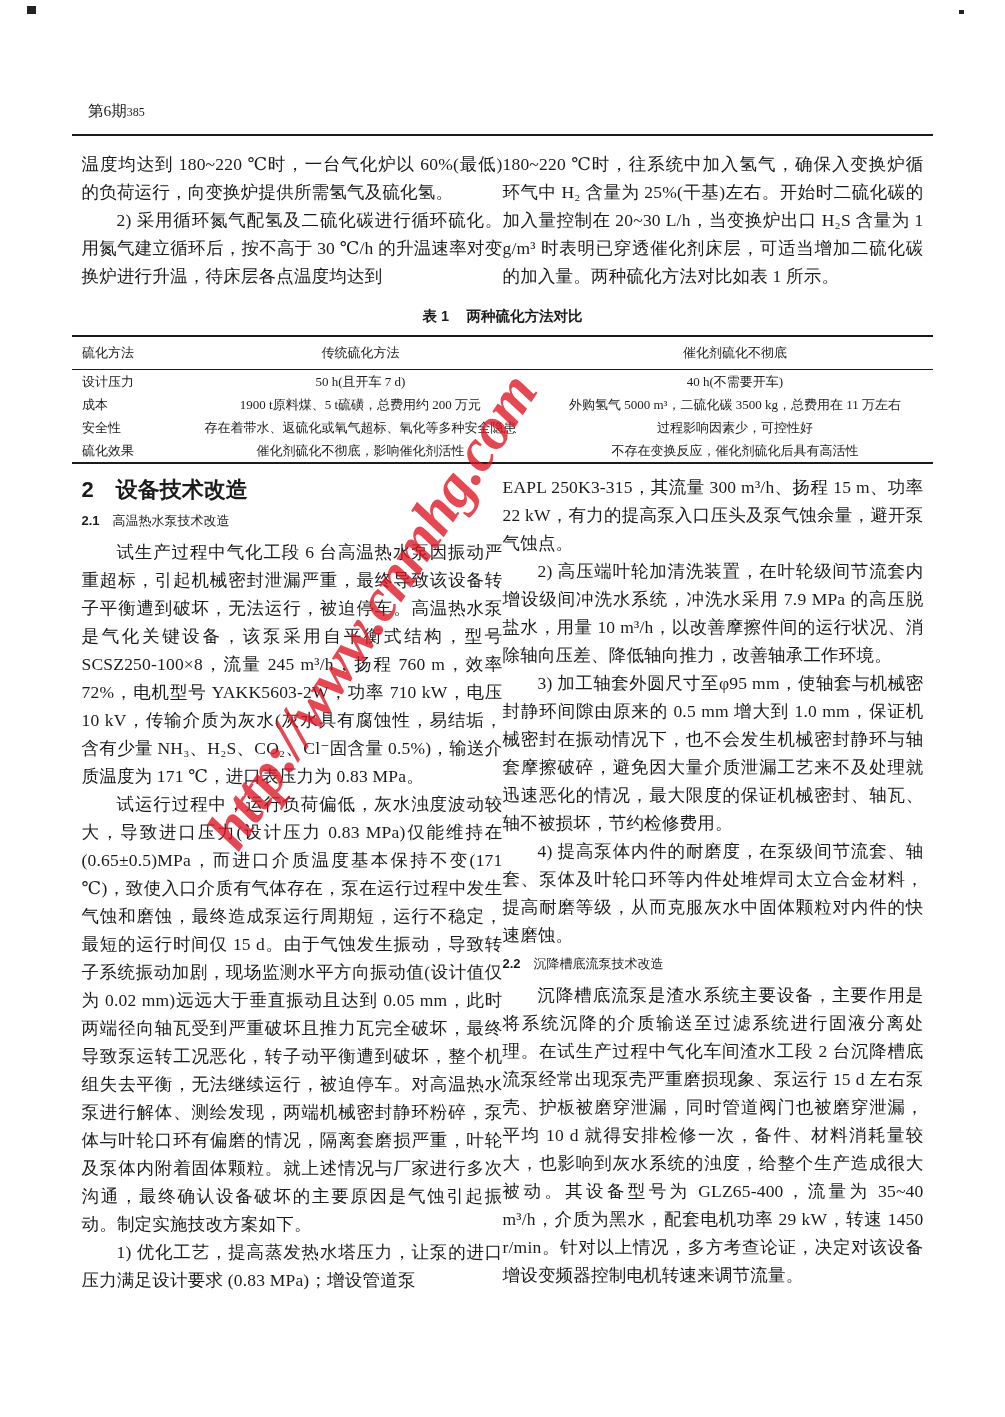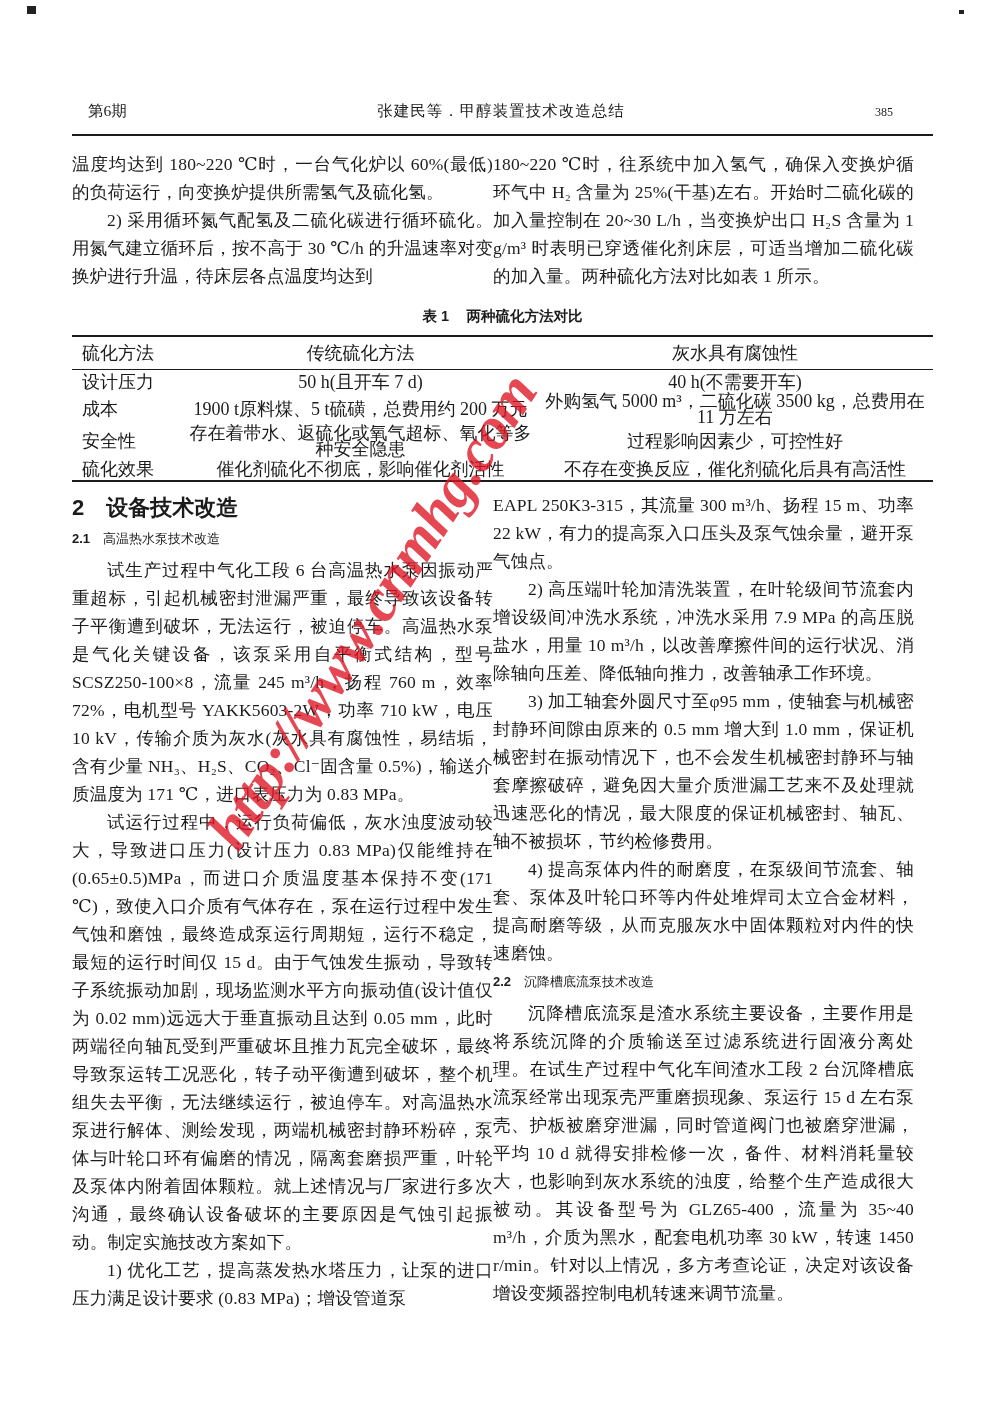--- a/index.html
+++ b/index.html
@@ -21,21 +21,21 @@
   .page-header .issue{flex:0 0 auto;padding-left:16px;}
   .page-header .rtitle{flex:1 1 auto;text-align:center;letter-spacing:1px;}
   .page-header .pageno{flex:0 0 auto;padding-right:40px;font-size:12px;}
   .header-rule{
     margin:11px 72px 0 72px;height:0;
     border-top:2px solid #1b1b1b;
   }
   
   .two-col{
     margin:0 72px;
-    display:flex;justify-content:flex-start;
+    display:flex;justify-content:center;
   }
   .two-col .col{flex:0 0 421px;width:421px;}
   .two-col.top{margin-top:14px;}
   .two-col.bottom{margin-top:9px;}
   p.body-par{
     margin:0;
     font-size:17.5px;line-height:28px;
     text-align:justify;
     letter-spacing:0.2px;
   }
@@ -56,21 +56,21 @@
   .table-block{margin:14px 72px 0 72px;}
   .table-caption{
     text-align:center;
     font-family:"Liberation Sans","DejaVu Sans",sans-serif;
     font-weight:700;font-size:14.5px;line-height:24px;
     margin-bottom:7px;
   }
   .table-caption .cap-label{margin-right:1.2em;}
   table.t1{
     width:100%;border-collapse:collapse;
-    font-size:18px;line-height:16px;
+    font-size:13px;line-height:16px;
     border-top:2px solid #1b1b1b;
     border-bottom:2px solid #1b1b1b;
   }
   table.t1 thead tr{border-bottom:1.4px solid #1b1b1b;}
   table.t1 th,table.t1 td{
     font-weight:400;padding:0 2px;height:23px;vertical-align:middle;
   }
   table.t1 thead th{height:32px;}
   table.t1 .c1{width:13%;text-align:left;padding-left:10px;}
   table.t1 .c2{width:41%;text-align:center;}
@@ -97,21 +97,20 @@
 </head>
 <body>
 
 <div class="page">
 
   <div class="speck s1"></div>
   <div class="speck s2"></div>
 
   <header class="page-header">
     <span class="issue">第6期</span>
-    <span class="rtitle">张建民等．甲醇装置技术改造总结</span>
     <span class="pageno">385</span>
   </header>
   <div class="header-rule"></div>
 
   <section class="two-col top">
     <div class="col">
       <p class="body-par noindent">温度均达到 180~220 ℃时，一台气化炉以 60%(最低) 的负荷运行，向变换炉提供所需氢气及硫化氢。</p>
       <p class="body-par indent">2) 采用循环氮气配氢及二硫化碳进行循环硫化。用氮气建立循环后，按不高于 30 ℃/h 的升温速率对变换炉进行升温，待床层各点温度均达到</p>
     </div>
     <div class="col">
@@ -121,21 +120,21 @@
 
   <section class="table-block">
     <div class="table-caption">
       <span class="cap-label">表 1</span><span class="cap-title">两种硫化方法对比</span>
     </div>
     <table class="t1">
       <thead>
         <tr>
           <th class="c1">硫化方法</th>
           <th class="c2">传统硫化方法</th>
-          <th class="c3">灰水具有腐蚀性</th>
+          <th class="c3">催化剂硫化不彻底</th>
         </tr>
       </thead>
       <tbody>
         <tr>
           <td class="c1">设计压力</td>
           <td class="c2">50 h(且开车 7 d)</td>
           <td class="c3">40 h(不需要开车)</td>
         </tr>
         <tr>
           <td class="c1">成本</td>
@@ -169,19 +168,19 @@
       <p class="body-par indent">1) 优化工艺，提高蒸发热水塔压力，让泵的进口压力满足设计要求 (0.83 MPa)；增设管道泵</p>
     </div>
     <div class="col">
       <p class="body-par noindent">EAPL 250K3-315，其流量 300 m³/h、扬程 15 m、功率 22 kW，有力的提高泵入口压头及泵气蚀余量，避开泵气蚀点。</p>
       <p class="body-par indent">2) 高压端叶轮加清洗装置，在叶轮级间节流套内增设级间冲洗水系统，冲洗水采用 7.9 MPa 的高压脱盐水，用量 10 m³/h，以改善摩擦件间的运行状况、消除轴向压差、降低轴向推力，改善轴承工作环境。</p>
       <p class="body-par indent">3) 加工轴套外圆尺寸至φ95 mm，使轴套与机械密封静环间隙由原来的 0.5 mm 增大到 1.0 mm，保证机械密封在振动情况下，也不会发生机械密封静环与轴套摩擦破碎，避免因大量介质泄漏工艺来不及处理就迅速恶化的情况，最大限度的保证机械密封、轴瓦、轴不被损坏，节约检修费用。</p>
       <p class="body-par indent">4) 提高泵体内件的耐磨度，在泵级间节流套、轴套、泵体及叶轮口环等内件处堆焊司太立合金材料，提高耐磨等级，从而克服灰水中固体颗粒对内件的快速磨蚀。</p>
       <h3 class="subsec">
         <span class="sec-num">2.2</span><span>沉降槽底流泵技术改造</span>
       </h3>
-      <p class="body-par indent">沉降槽底流泵是渣水系统主要设备，主要作用是将系统沉降的介质输送至过滤系统进行固液分离处理。在试生产过程中气化车间渣水工段 2 台沉降槽底流泵经常出现泵壳严重磨损现象、泵运行 15 d 左右泵壳、护板被磨穿泄漏，同时管道阀门也被磨穿泄漏，平均 10 d 就得安排检修一次，备件、材料消耗量较大，也影响到灰水系统的浊度，给整个生产造成很大被动。其设备型号为 GLZ65-400，流量为 35~40 m³/h，介质为黑水，配套电机功率 30 kW，转速 1450 r/min。针对以上情况，多方考查论证，决定对该设备增设变频器控制电机转速来调节流量。</p>
+      <p class="body-par indent">沉降槽底流泵是渣水系统主要设备，主要作用是将系统沉降的介质输送至过滤系统进行固液分离处理。在试生产过程中气化车间渣水工段 2 台沉降槽底流泵经常出现泵壳严重磨损现象、泵运行 15 d 左右泵壳、护板被磨穿泄漏，同时管道阀门也被磨穿泄漏，平均 10 d 就得安排检修一次，备件、材料消耗量较大，也影响到灰水系统的浊度，给整个生产造成很大被动。其设备型号为 GLZ65-400，流量为 35~40 m³/h，介质为黑水，配套电机功率 29 kW，转速 1450 r/min。针对以上情况，多方考查论证，决定对该设备增设变频器控制电机转速来调节流量。</p>
     </div>
   </section>
 
   <div class="watermark">http://www.cnmhg.com</div>
 
 </div>
 
 </body></html>

